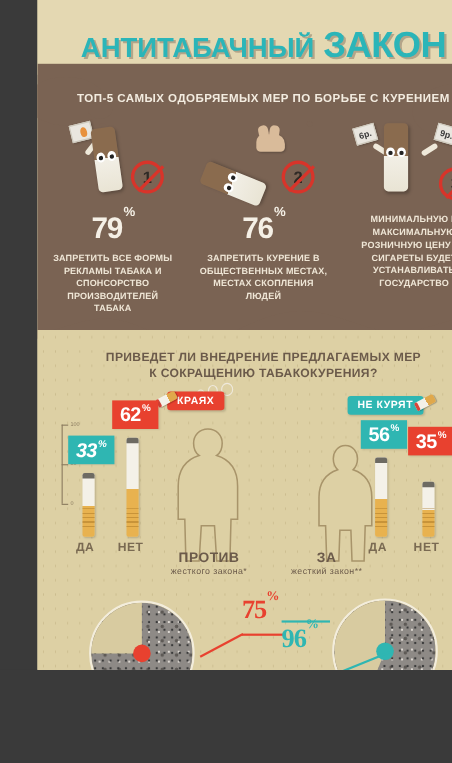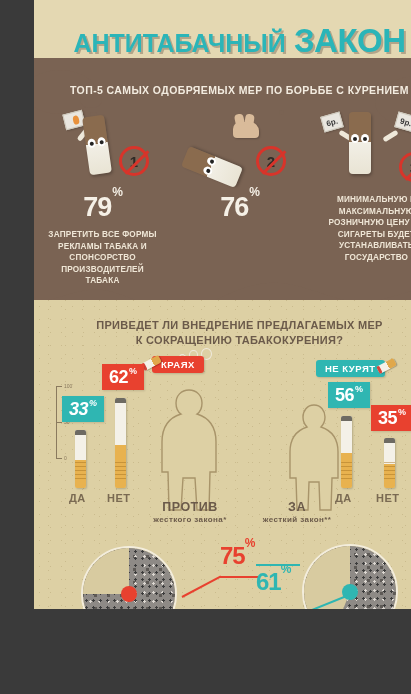--- a/index.html
+++ b/index.html
@@ -234,21 +234,21 @@
 
   .ruler{ position:absolute; width:1px; background:#8a7a5e; }
   .ruler i{ position:absolute; left:0; width:6px; height:1px; background:#8a7a5e;}
   .ruler b{ position:absolute; left:8px; font-size:5px; color:#8a7a5e; font-weight:normal;
             transform:translateY(-3px); }
 
   .centerlabel{
     position:absolute; text-align:center; color:#6b5a4a;
   }
   .centerlabel .big{ font-size:12.5px; font-weight:bold; letter-spacing:.5px; display:block;}
-  .centerlabel .small{ font-size:8px; font-weight:bold; letter-spacing:.4px; display:block; margin-top:1px;}
+  .centerlabel .small{ font-size:8px; font-weight:normal; letter-spacing:.4px; display:block; margin-top:1px;}
 
   .smoke{ position:absolute; border:1.4px solid #efe9dc; border-radius:50%; }
 
   
   .pies{ position:absolute; top:540px; left:0; width:411px; height:112px;}
   .pie{
     position:absolute; width:96px; height:96px; border-radius:50%;
     border:2px solid #f3eddc;
     overflow:hidden;
     background:#d6c89c;
@@ -274,21 +274,21 @@
   .hub-teal{ background:#2fb6b2; }
 
   .pie-left{ left:47px; top:6px; }
   .pie-right{ left:268px; top:4px; }
 
   .leader{ position:absolute; height:2px; }
   .lead-red{ background:#e8412f; }
   .lead-teal{ background:#2fb6b2; }
 
   .pielabel{
-    position:absolute; font-size:24px; font-weight:bold; letter-spacing:-1px;
+    position:absolute; font-size:24px; font-weight:bold; letter-spacing:-1px;font-family:Liberation Serif, serif;
   }
   .pielabel sup{ font-size:12px; position:relative; top:-8px; }
   .pl-red{ color:#e8412f; }
   .pl-teal{ color:#2fb6b2; }
 
   .footnote{
     position:absolute; font-size:6.5px; font-weight:bold;
     color:#7d6c52; letter-spacing:.3px;
   }
 
@@ -368,20 +368,21 @@
             <div class="eye"></div>
           </div>
         </div>
         <div class="badge-no">
           <span>2</span>
         </div>
       </div>
       <div class="pct">
         <span>76</span><sup>%</sup>
       </div>
+      <div class="mtext">ЗАПРЕТИТЬ КУРЕНИЕ В ОБЩЕСТВЕННЫХ МЕСТАХ, МЕСТАХ СКОПЛЕНИЯ ЛЮДЕЙ</div>
     </div>
 
     <div class="measure">
       <div class="fig">
         <div class="sign" style="left:14px;top:8px;transform:rotate(-16deg);">6р.</div>
         <div class="sign" style="left:88px;top:8px;transform:rotate(16deg);">9р.</div>
         <div class="arm" style="left:36px;top:22px;transform:rotate(-58deg);"></div>
         <div class="arm" style="left:80px;top:22px;transform:rotate(58deg);"></div>
         <div class="cig-body" style="left:52px;top:6px;height:62px;">
           <div class="cig-eyes">
@@ -476,21 +477,21 @@
     <div class="bubble bub-teal" style="left:294px;top:30px;">
       <span>56</span>
         <sup>%</sup>
     </div>
     <div class="cigbar" style="left:307px;top:64px;height:72px;">
       <div class="tip"></div>
       <div class="rings"></div>
     </div>
     <div class="axlabel" style="left:301px;top:140px;">ДА</div>
 
-    <div class="bubble bub-red" style="left:337px;top:53px;text-align:right;">
+    <div class="bubble bub-red" style="left:337px;top:36px;text-align:right;">
       <span>35</span>
         <sup>%</sup>
     </div>
     <div class="cigbar" style="left:350px;top:86px;height:50px;">
       <div class="tip"></div>
       <div class="rings"></div>
     </div>
     <div class="axlabel" style="left:342px;top:140px;">НЕТ</div>
 
     <div class="centerlabel" style="left:113px;top:148px;width:86px;">
@@ -518,21 +519,21 @@
     <div class="footnote" style="left:22px;top:104px;">*ПРОЦЕНТ ОТ КУРЯЩИХ</div>
 
     <div class="pie pie-right">
       <div class="pie-ash"></div>
       <div class="pie-wedge" style="clip-path:polygon(50% 50%, 50% 0, 0 0, 0 100%, 30% 100%);"></div>
       <div class="pie-hub hub-teal"></div>
     </div>
     <div class="leader lead-teal" style="left:248px;top:52px;width:72px;transform:rotate(-22deg);transform-origin:right center;"></div>
     <div class="leader lead-teal" style="left:222px;top:24px;width:44px;"></div>
     <div class="pielabel pl-teal" style="left:222px;top:28px;">
-      <span>61</span><sup>%</sup>
+      <span>96</span><sup>%</sup>
     </div>
     <div class="footnote" style="left:272px;top:104px;">**ПРОЦЕНТ ОТ НЕКУРЯЩИХ</div>
   </div>
 
   <div class="footer">
     <div class="logo">
       <svg width="34" height="24" viewBox="0 0 34 24">
         <g stroke="#8a7a5e" stroke-width="1.1" fill="none">
           <path d="M17,22 L17,9"></path>
           <path d="M17,13 L9,7 M17,13 L25,7 M17,17 L11,13 M17,17 L23,13 M17,9 L13,3 M17,9 L21,3"></path>

